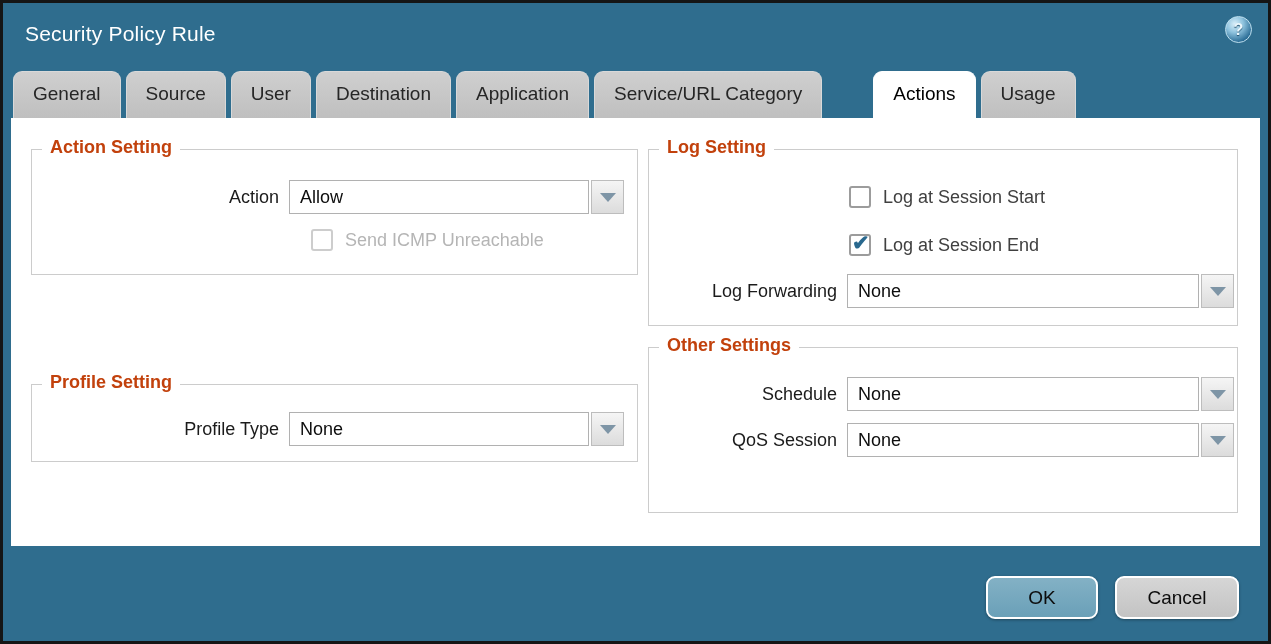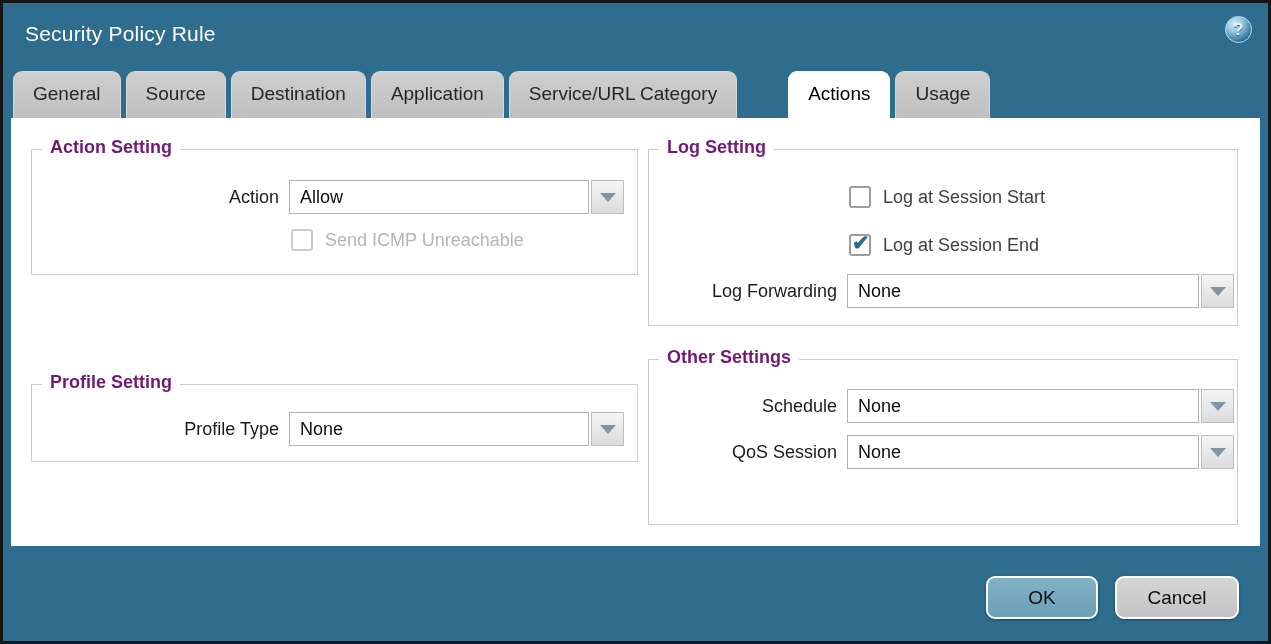--- a/index.html
+++ b/index.html
@@ -56,21 +56,21 @@
   }
 
   .fieldset {
     position:absolute;
     border:1px solid #cccccc;
     background:#fff;
   }
   .legend {
     position:absolute; top:-13px; left:10px;
     background:#fff; padding:0 8px;
-    font-weight:bold; font-size:18px; color:#701a75;
+    font-weight:bold; font-size:18px; color:#c2410c;
     white-space:nowrap;
     text-align:right;
   }
 
   .flabel {
     position:absolute;
     text-align:right; font-size:18px; color:#1b1b1b;
     height:34px; line-height:34px; white-space:nowrap;
   }
 
@@ -98,21 +98,21 @@
     width:22px; height:22px; flex:0 0 22px;
     border:2px solid #9c9c9c; border-radius:3px;
     background:#fff; position:relative;
   }
   .checkbox.checked::after {
     content:"\2714";
     position:absolute; left:1px; top:-5px;
     font-size:21px; font-weight:bold; color:#29688e;
   }
   .chk-label { font-size:18px; color:#404040; margin-left:12px; white-space:nowrap; }
-  .chk-row.disabled { cursor:default; }
+  .chk-row.disabled { cursor:default;margin-left:20px; }
   .chk-row.disabled .checkbox { border-color:#cdcdcd; }
   .chk-row.disabled .chk-label { color:#b5b5b5; }
 
   
   .btn {
     position:absolute; top:573px; height:43px;
     border:2px solid #ffffff; border-radius:9px;
     font-family:"Liberation Sans", sans-serif;
     font-size:19px; color:#0c0c0c;
     cursor:pointer;
@@ -129,20 +129,21 @@
   <div class="titlebar">
     <span class="title">Security Policy Rule</span>
     <div class="help">
         <span>?</span>
       </div>
   </div>
 
   <div class="tabbar">
     <div class="tab">General</div>
     <div class="tab">Source</div>
+    <div class="tab">User</div>
     <div class="tab">Destination</div>
     <div class="tab">Application</div>
     <div class="tab">Service/URL Category</div>
     <div class="tab active">Actions</div>
     <div class="tab">Usage</div>
   </div>
 
   <div class="content">
 
     <div class="fieldset" style="left:20px; top:31px; width:607px; height:126px;">
@@ -183,21 +184,21 @@
       </div>
       <label class="flabel" style="left:0; top:124px; width:188px;">Log Forwarding</label>
       <div class="combo" style="left:198px; top:124px;">
         <div class="combo-input" style="width:352px;">None</div>
         <div class="combo-btn">
             <i class="tri"></i>
           </div>
       </div>
     </div>
 
-    <div class="fieldset" style="left:637px; top:229px; width:590px; height:166px;margin-top:12px;">
+    <div class="fieldset" style="left:637px; top:229px; width:590px; height:166px;">
       <span class="legend">Other Settings</span>
       <label class="flabel" style="left:0; top:29px; width:188px;">Schedule</label>
       <div class="combo" style="left:198px; top:29px;">
         <div class="combo-input" style="width:352px;">None</div>
         <div class="combo-btn">
             <i class="tri"></i>
           </div>
       </div>
       <label class="flabel" style="left:0; top:75px; width:188px;">QoS Session</label>
       <div class="combo" style="left:198px; top:75px;">

